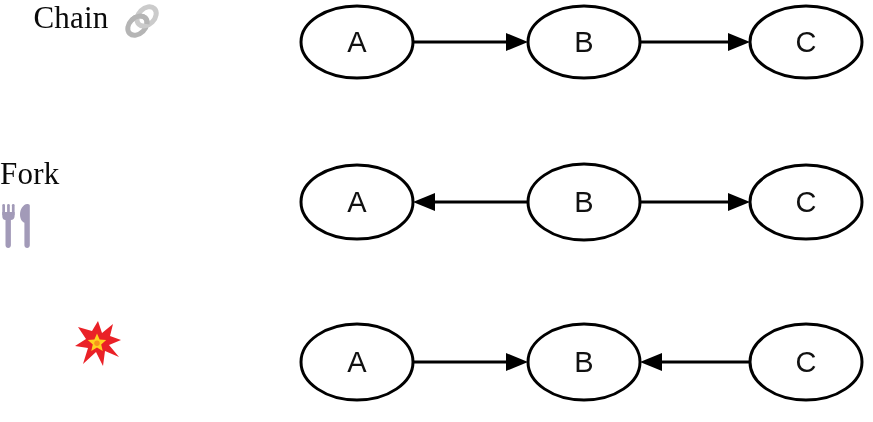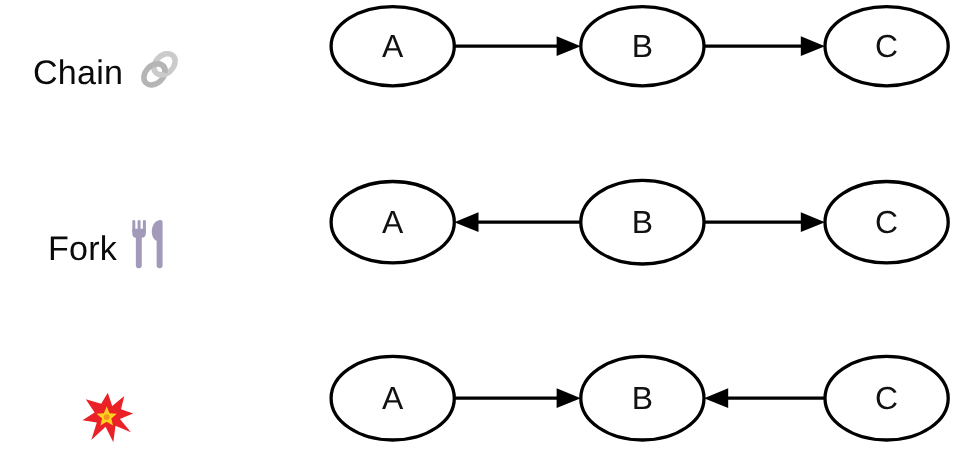--- a/index.html
+++ b/index.html
@@ -9,26 +9,27 @@
     height: 422px;
     background: #ffffff;
     font-family: "Liberation Sans", sans-serif;
     overflow: hidden;
   }
   .label-col-row {
     position: absolute;
     left: 0;
     width: 196px;
     display: flex;
-    align-items: flex-end;
+    align-items: flex-start;
     justify-content: center;
     gap: 12px;
+    font-family: Liberation Serif, serif;
   }
   .label-row-1 { top: 0;   height: 84px; }
-  .label-row-2 { top: 160px; height: 84px; }
+  .label-row-2 { top: 160px; height: 84px; flex-direction: column; }
   .label-row-3 { top: 320px; height: 84px; }
   .label-text {
     font-size: 31px;
     color: #0a0a0a;
     letter-spacing: 0.2px;
     white-space: nowrap;
   }
   .icon { flex: 0 0 auto; display: block; }
   .graph-svg { position: absolute; left: 0; top: 0; }
   .node-letter {

